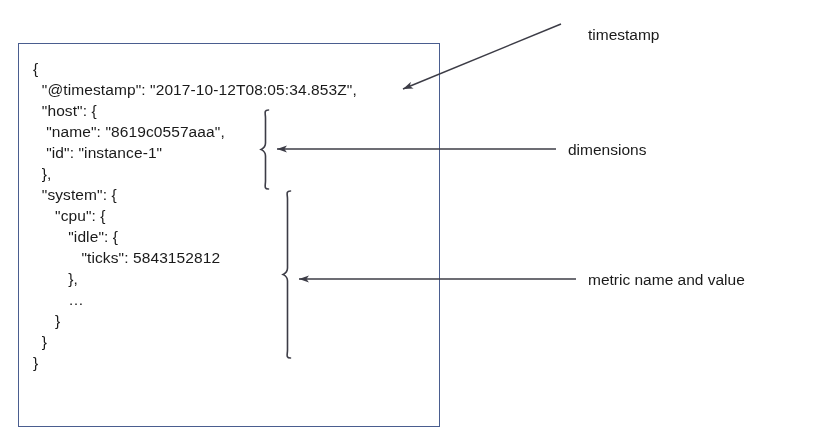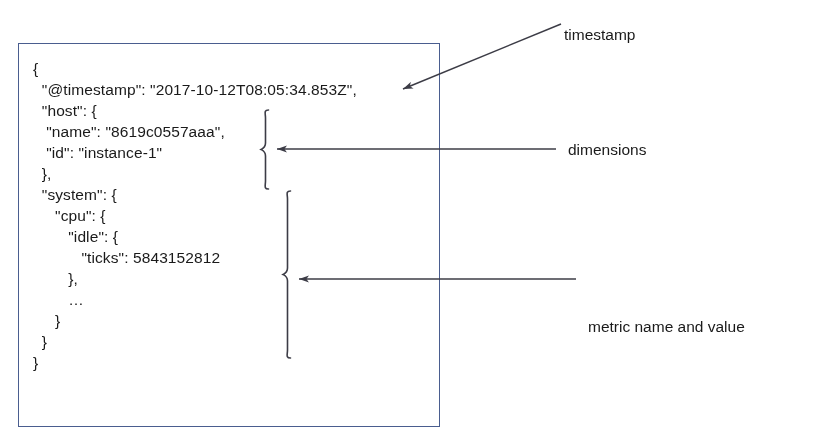--- a/index.html
+++ b/index.html
@@ -42,23 +42,23 @@
   }
 
   
   .annotation-label {
     position: absolute;
     font-family: "Liberation Sans", sans-serif;
     font-size: 15.5px;
     color: #1a1a1a;
     white-space: nowrap;
   }
-  #label-timestamp { left: 564px; top: 26px; text-align: center; }
+  #label-timestamp { left: 588px; top: 26px; text-align: center; }
   #label-dimensions { left: 568px; top: 141px; text-align: right; }
-  #label-metric { left: 588px; top: 271px; margin-top: 47px; }
+  #label-metric { left: 588px; top: 271px; }
 
   
   #overlay {
     position: absolute;
     left: 0;
     top: 0;
     width: 817px;
     height: 437px;
     pointer-events: none;
   }

